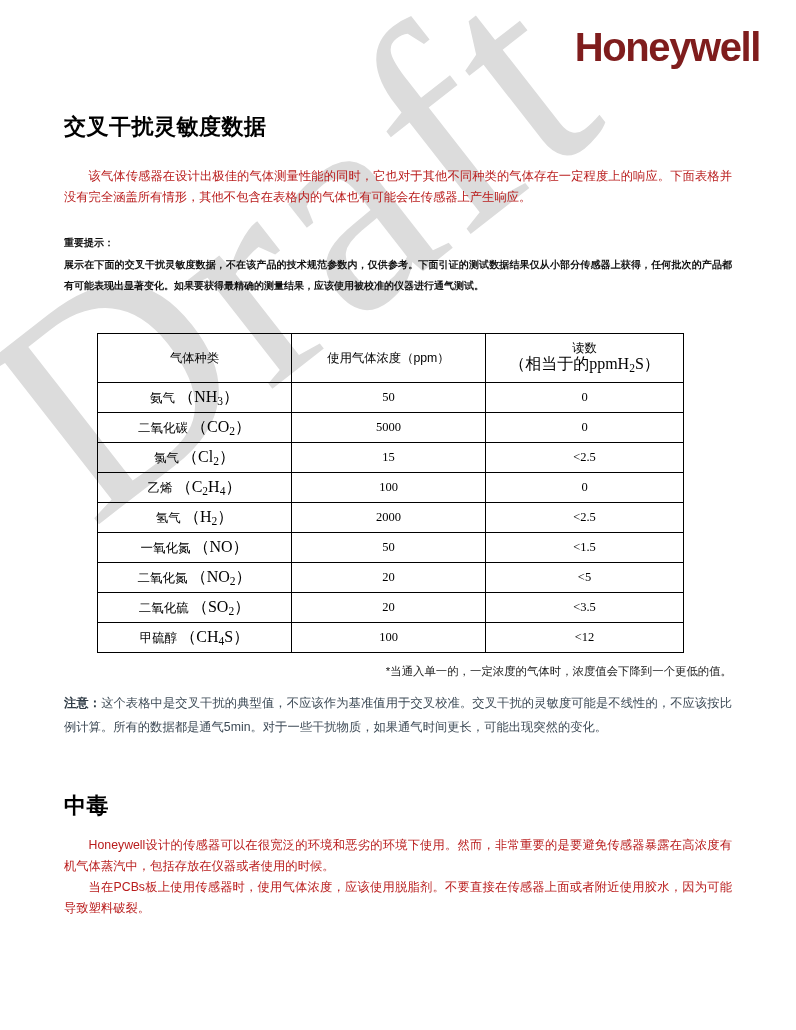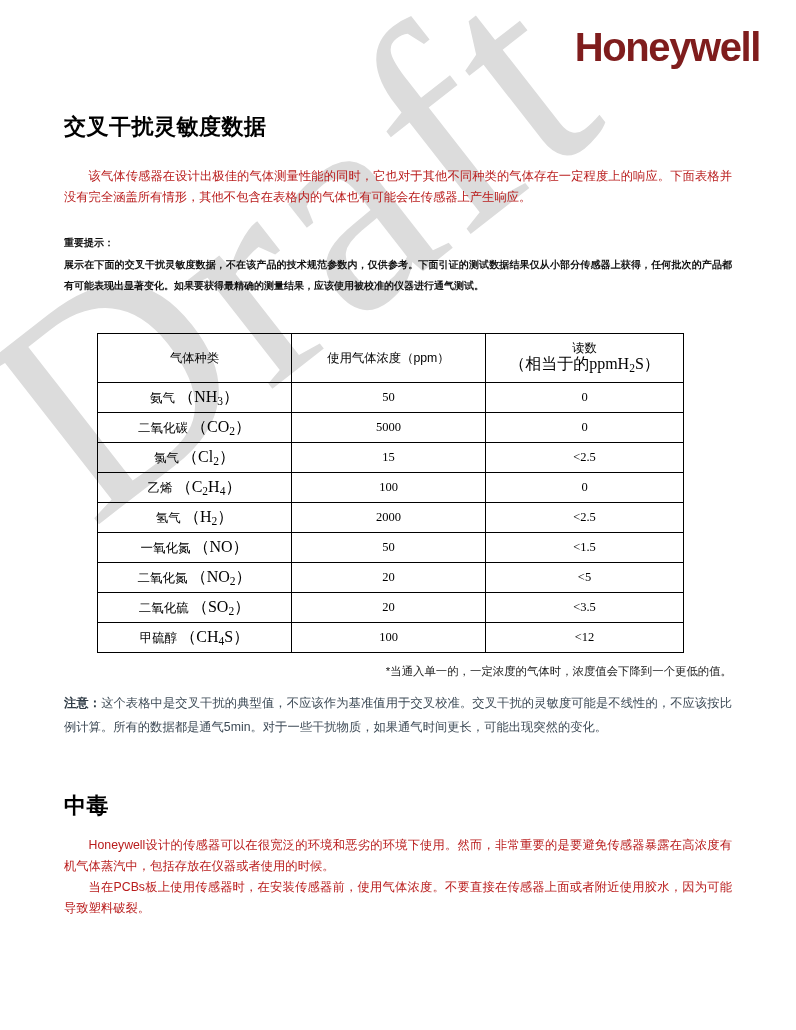--- a/index.html
+++ b/index.html
@@ -294,17 +294,17 @@
         <span class="caution-label">注意：</span><span>这个表格中是交叉干扰的典型值，不应该作为基准值用于交叉校准。交叉干扰的灵敏度可能是不线性的，不应该按比例计算。所有的数据都是通气5min。对于一些干扰物质，如果通气时间更长，可能出现突然的变化。</span>
       </div>
 
       <div class="spacer-52"></div>
 
       <h1 class="section-title-2">中毒</h1>
 
       <div class="spacer-14"></div>
 
       <p class="body-para">Honeywell设计的传感器可以在很宽泛的环境和恶劣的环境下使用。然而，非常重要的是要避免传感器暴露在高浓度有机气体蒸汽中，包括存放在仪器或者使用的时候。</p>
-      <p class="body-para">当在PCBs板上使用传感器时，在安装传感器前，使用气体浓度。不要直接在传感器上面或者附近使用胶水，因为可能导致塑料破裂。</p>
+      <p class="body-para">当在PCBs板上使用传感器时，使用气体浓度，应该使用脱脂剂。不要直接在传感器上面或者附近使用胶水，因为可能导致塑料破裂。</p>
 
     </div>
   </div>
 </div>
 
 </body></html>

